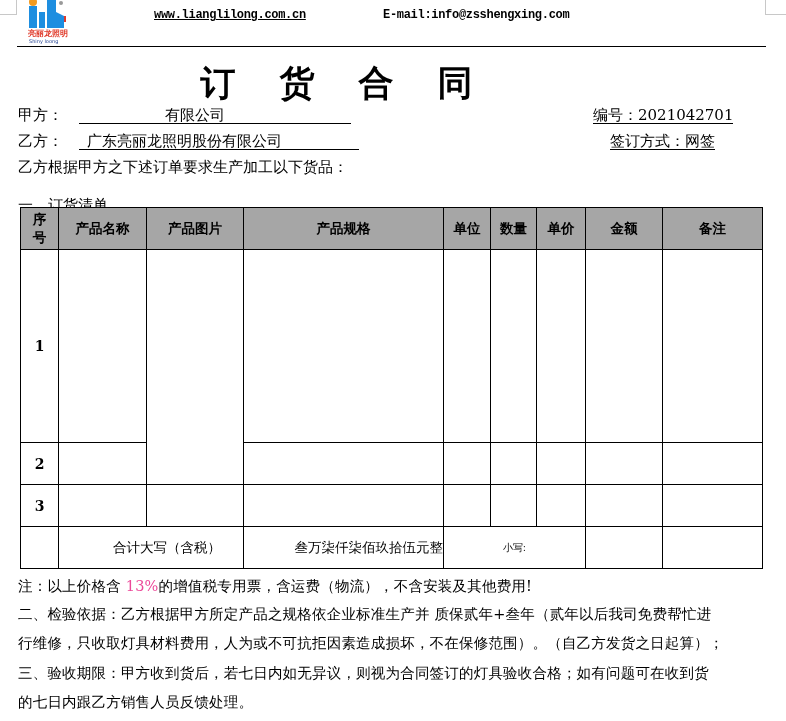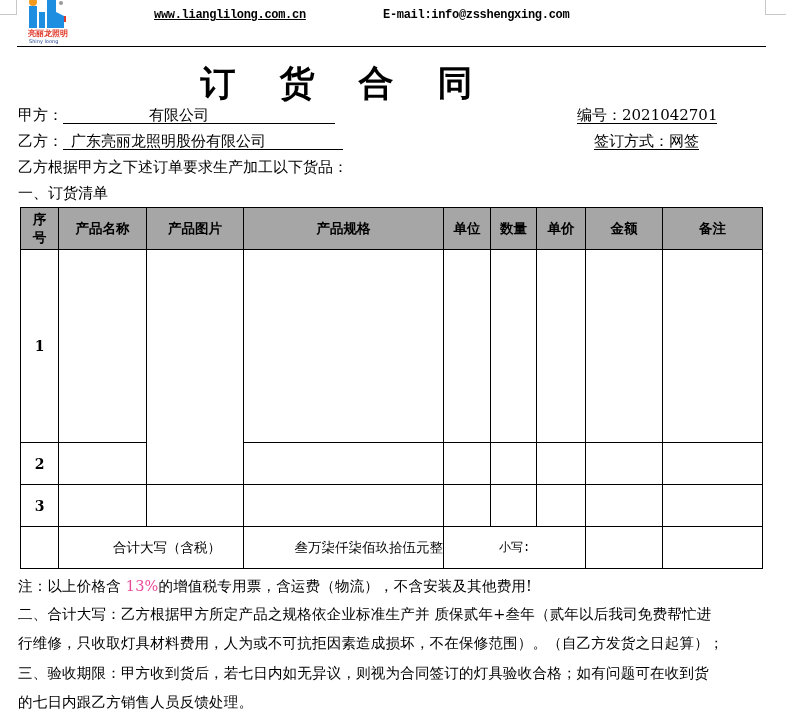--- a/index.html
+++ b/index.html
@@ -7,21 +7,21 @@
   .abs{position:absolute;}
   .corner-tl{left:0;top:0;width:16px;height:14px;border-right:1px solid #c8c8c8;border-bottom:1px solid #c8c8c8;}
   .corner-tr{left:765px;top:0;width:21px;height:14px;border-left:1px solid #c8c8c8;border-bottom:1px solid #c8c8c8;}
   .logo{left:26px;top:0;width:50px;height:44px;}
   .hdr-link{top:8px;font-family:"Liberation Mono","DejaVu Sans Mono",monospace;font-weight:bold;font-size:12px;letter-spacing:-0.3px;}
   .hdr-url{left:154px;text-decoration:underline;}
   .hdr-mail{left:350px;margin-left:33px;}
   .hdr-rule{left:17px;top:46px;width:749px;height:0;border-top:1.5px solid #000;}
   .title{left:0;width:673px;top:60px;text-align:center;font-size:35px;font-weight:bold;letter-spacing:24px;font-family:"DejaVu Serif","Liberation Serif",serif;}
   .line{font-size:15px;white-space:nowrap;}
-  .uline{display:inline-block;border-bottom:1.5px solid #000;line-height:16px;}
+  .uline{display:inline-block;border-bottom:1.5px solid #000;line-height:16px;margin-left:16px;}
   .bold{font-weight:normal;}
   table.order{position:absolute;left:20px;top:207px;border-collapse:collapse;table-layout:fixed;}
   table.order td,table.order th{border:1.5px solid #000;padding:0;text-align:center;vertical-align:middle;font-size:14px;}
   table.order th{background:#a6a6a6;font-weight:bold;font-family:"DejaVu Sans","Liberation Sans",sans-serif;font-size:13.5px;}
   .rownum{font-weight:bold;font-size:13px;}
   .para{left:18px;font-size:14.5px;white-space:nowrap;letter-spacing:0.2px;}
   .accent{color:#ec4899;}
 </style>
 </head>
 <body>
@@ -58,21 +58,21 @@
 </div>
 
 <div class="abs line" style="left:18px;top:132px;">
   <span>乙方：</span><span class="uline" style="width:280px;"><span style="display:inline-block;width:8px;"></span><span>广东亮丽龙照明股份有限公司</span></span>
 </div>
 <div class="abs line" style="left:594px;top:132px;">
   <span class="uline"><span>签订方式：</span><span>网签</span></span>
 </div>
 
 <div class="abs line" style="left:18px;top:158px;">乙方根据甲方之下述订单要求生产加工以下货品：</div>
-<div class="abs line" style="left:18px;top:184px;">一、订货清单</div>
+<div class="abs line" style="left:18px;top:196px;">一、订货清单</div>
 
 <table class="order">
   <colgroup>
     <col style="width:38px">
       <col style="width:88px">
       <col style="width:97px">
       <col style="width:200px">
       <col style="width:47px">
       <col style="width:46px">
       <col style="width:49px">
@@ -120,26 +120,26 @@
     <td></td>
     <td></td>
     <td></td>
     <td></td>
     <td></td>
   </tr>
   <tr style="height:42px;">
     <td></td>
     <td colspan="2" style="font-family:'DejaVu Sans','Liberation Sans',sans-serif;font-size:13.5px;padding-left:32px;">合计大写（含税）</td>
     <td style="font-family:'DejaVu Sans','Liberation Sans',sans-serif;font-size:13.5px;text-align:right;">叁万柒仟柒佰玖拾伍元整</td>
-    <td colspan="3" style="font-family:Liberation Mono, monospace;font-size:12px;"><span>小写:</span><span></span></td>
+    <td colspan="3" style="font-family:Liberation Serif, serif;font-size:10px;"><span>小写:</span><span></span></td>
     <td></td>
     <td></td>
   </tr>
 </tbody>
   </table>
 
 <div class="abs para bold" style="top:577px;">
   <span>注：以上价格含 </span><span class="accent">13%</span><span>的增值税专用票，含运费（物流），不含安装及其他费用!</span>
 </div>
-<div class="abs para" style="top:605px;">二、合计大写：乙方根据甲方所定产品之规格依企业标准生产并 质保贰年+叁年（贰年以后我司免费帮忙进</div>
+<div class="abs para" style="top:605px;">二、检验依据：乙方根据甲方所定产品之规格依企业标准生产并 质保贰年+叁年（贰年以后我司免费帮忙进</div>
 <div class="abs para" style="top:634px;">行维修，只收取灯具材料费用，人为或不可抗拒因素造成损坏，不在保修范围）。（自乙方发货之日起算）；</div>
 <div class="abs para" style="top:664px;">三、验收期限：甲方收到货后，若七日内如无异议，则视为合同签订的灯具验收合格；如有问题可在收到货</div>
 <div class="abs para" style="top:693px;">的七日内跟乙方销售人员反馈处理。</div>
 
 </body></html>

